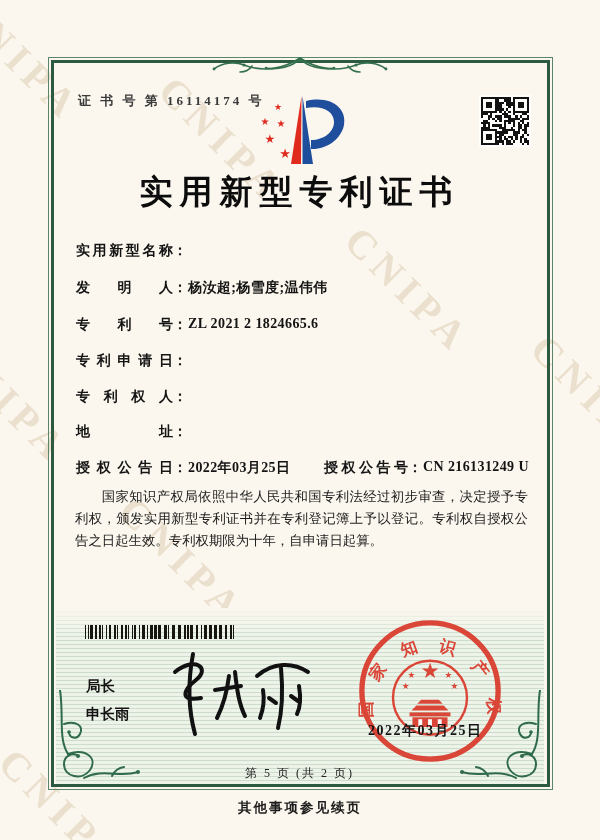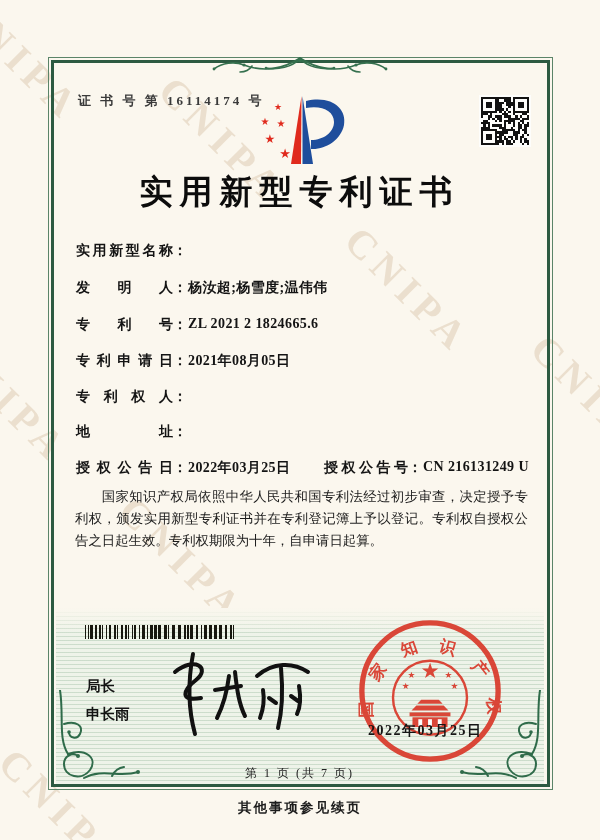--- a/index.html
+++ b/index.html
@@ -566,21 +566,20 @@
     <span class="fvalue">杨汝超;杨雪度;温伟伟</span>
 </div>
 <div class="frow" style="top:316px">
   <span class="flabel">专利号</span>
     <span class="fcolon">：</span>
     <span class="fvalue">ZL 2021 2 1824665.6</span>
 </div>
 <div class="frow" style="top:352px">
   <span class="flabel">专利申请日</span>
     <span class="fcolon">：</span>
-    <span class="fvalue">2021年08月05日</span>
 </div>
 <div class="frow" style="top:388px">
   <span class="flabel">专利权人</span>
     <span class="fcolon">：</span>
 </div>
 <div class="frow" style="top:423px">
   <span class="flabel">地址</span>
     <span class="fcolon">：</span>
 </div>
 <div class="frow" style="top:459px">
@@ -748,14 +747,14 @@
     <path d="M32,88 C50,78 68,88 86,82"></path>
     <path d="M60,86 q4,-8 12,-9"></path>
   </g>
   <g fill="#2f6b4a">
     <circle cx="26" cy="66" r="2"></circle>
       <circle cx="17" cy="42" r="1.8"></circle>
       <circle cx="86" cy="82" r="2"></circle>
   </g>
 </svg>
 
-<div class="page-info">第 1 页 (共 7 页)</div>
+<div class="page-info">第 5 页 (共 2 页)</div>
 <div class="footer-note">其他事项参见续页</div>
 
 </body></html>

